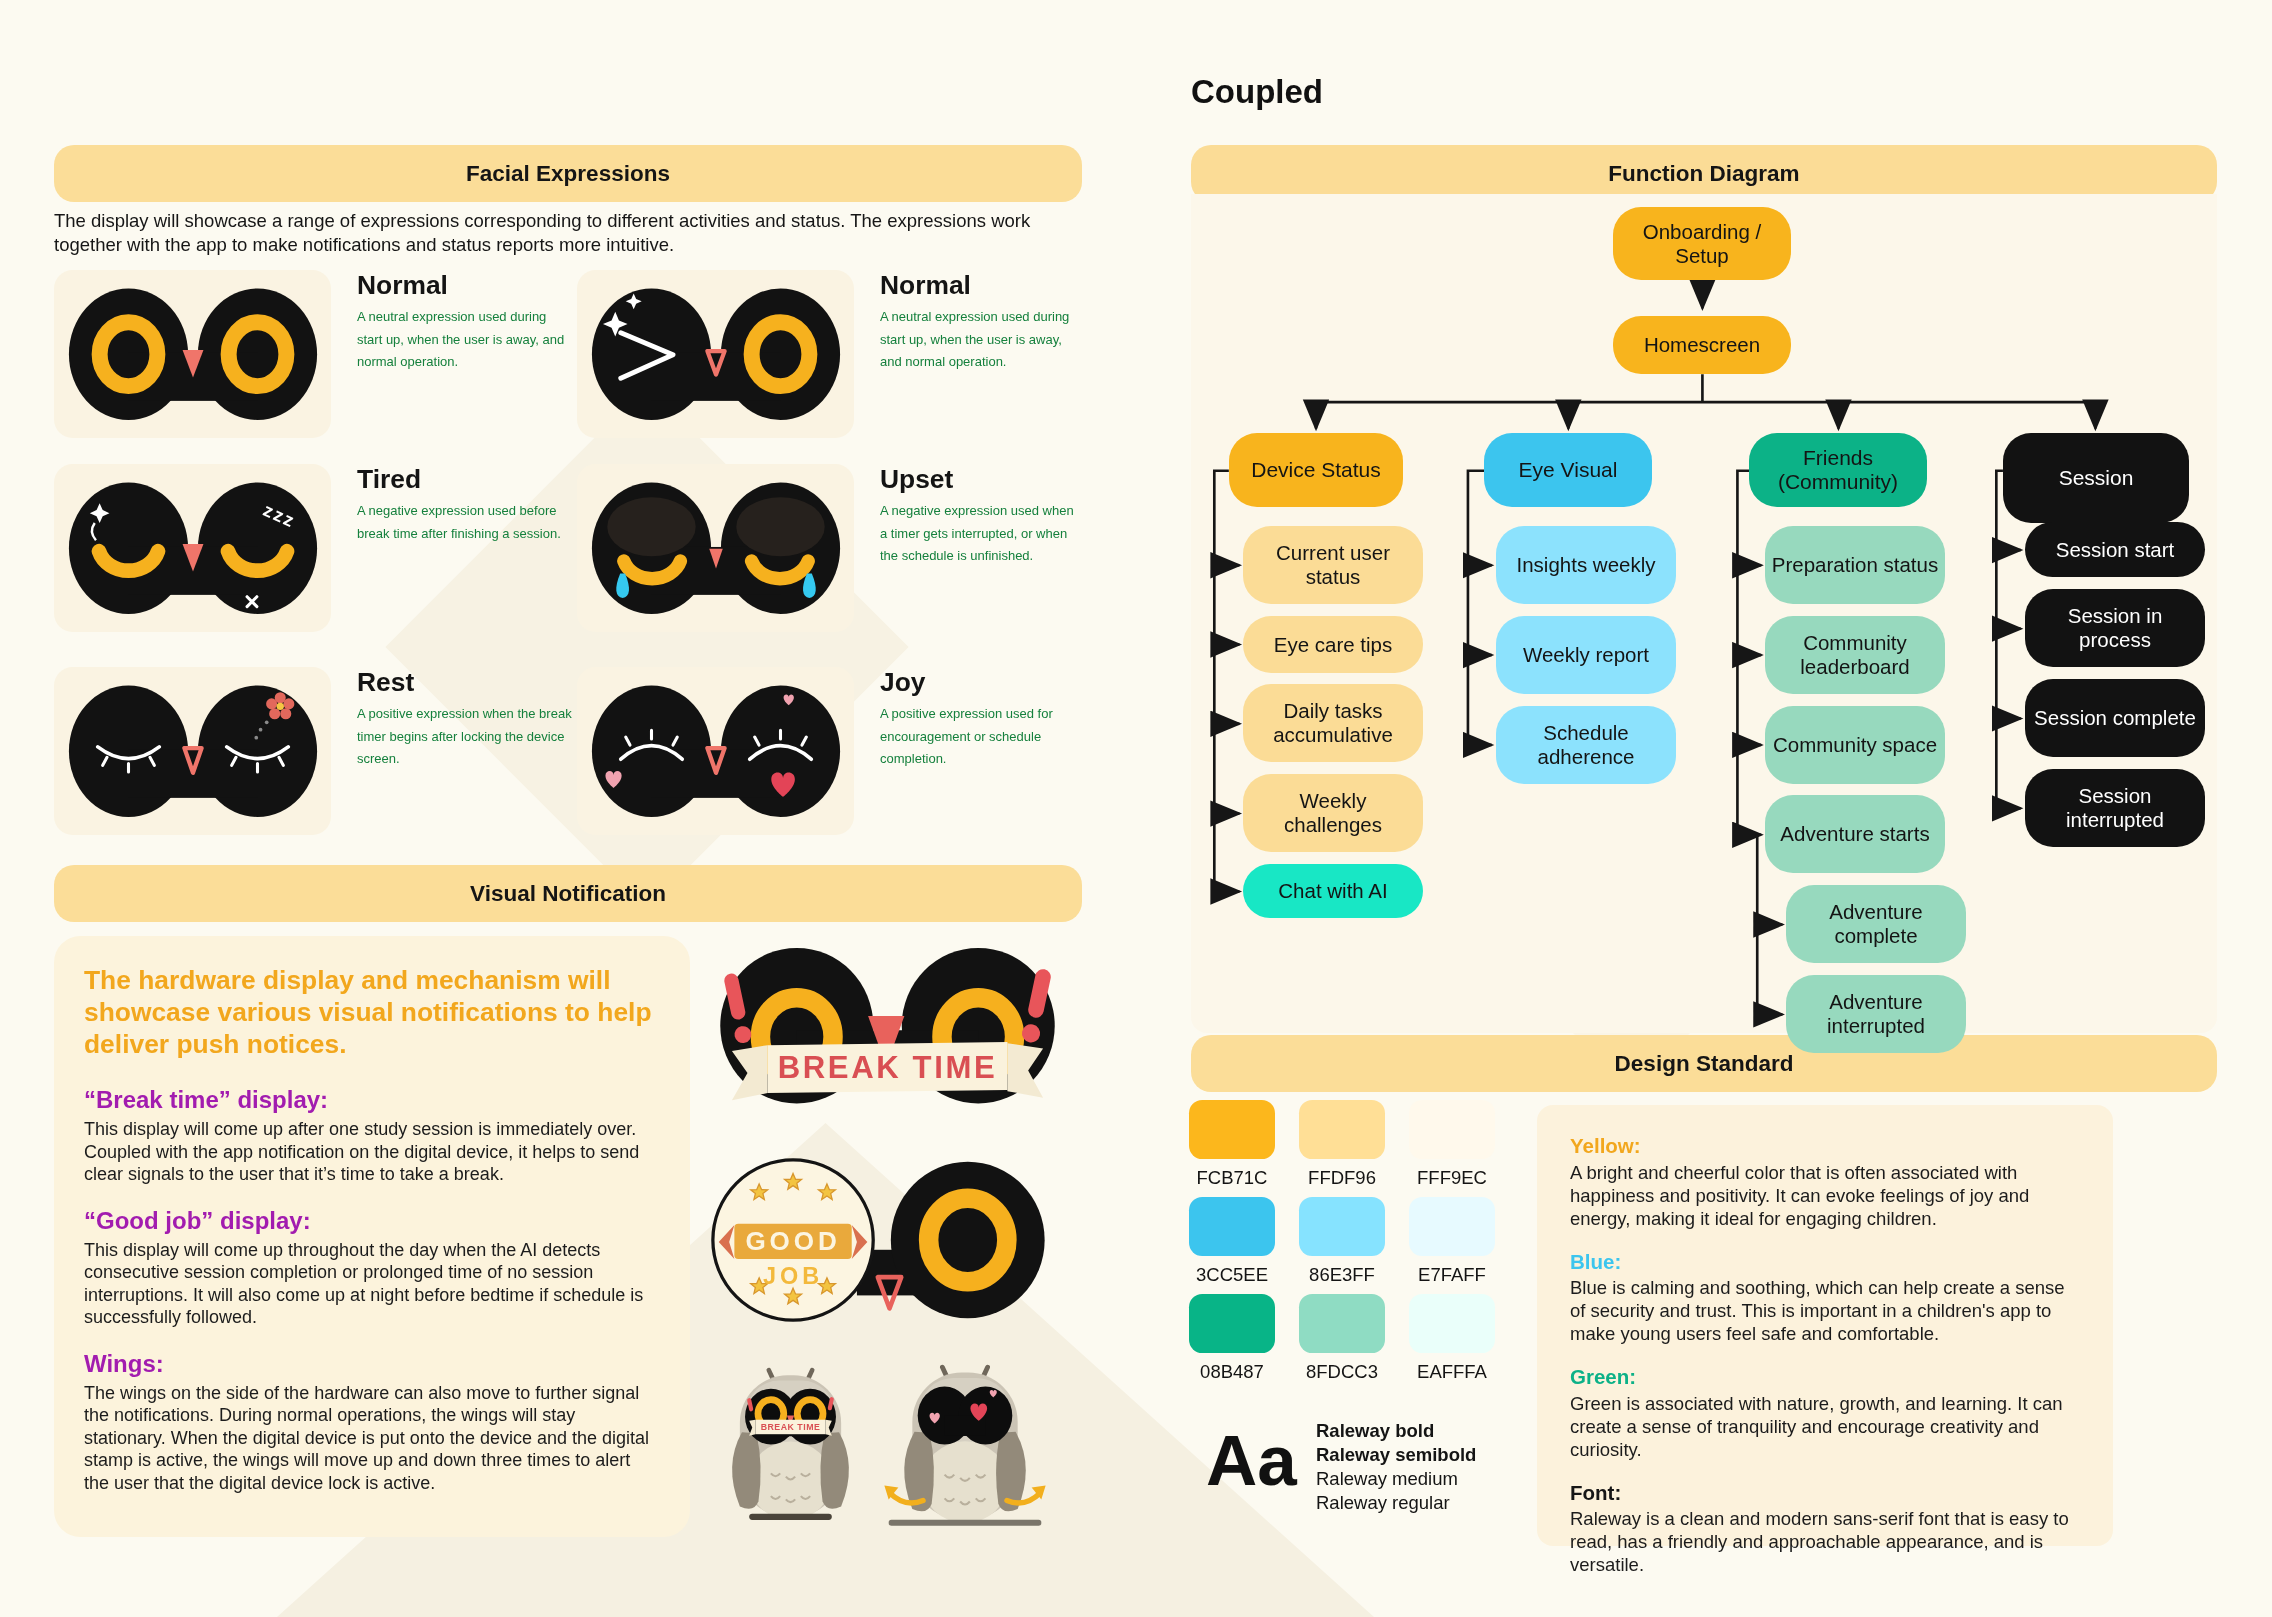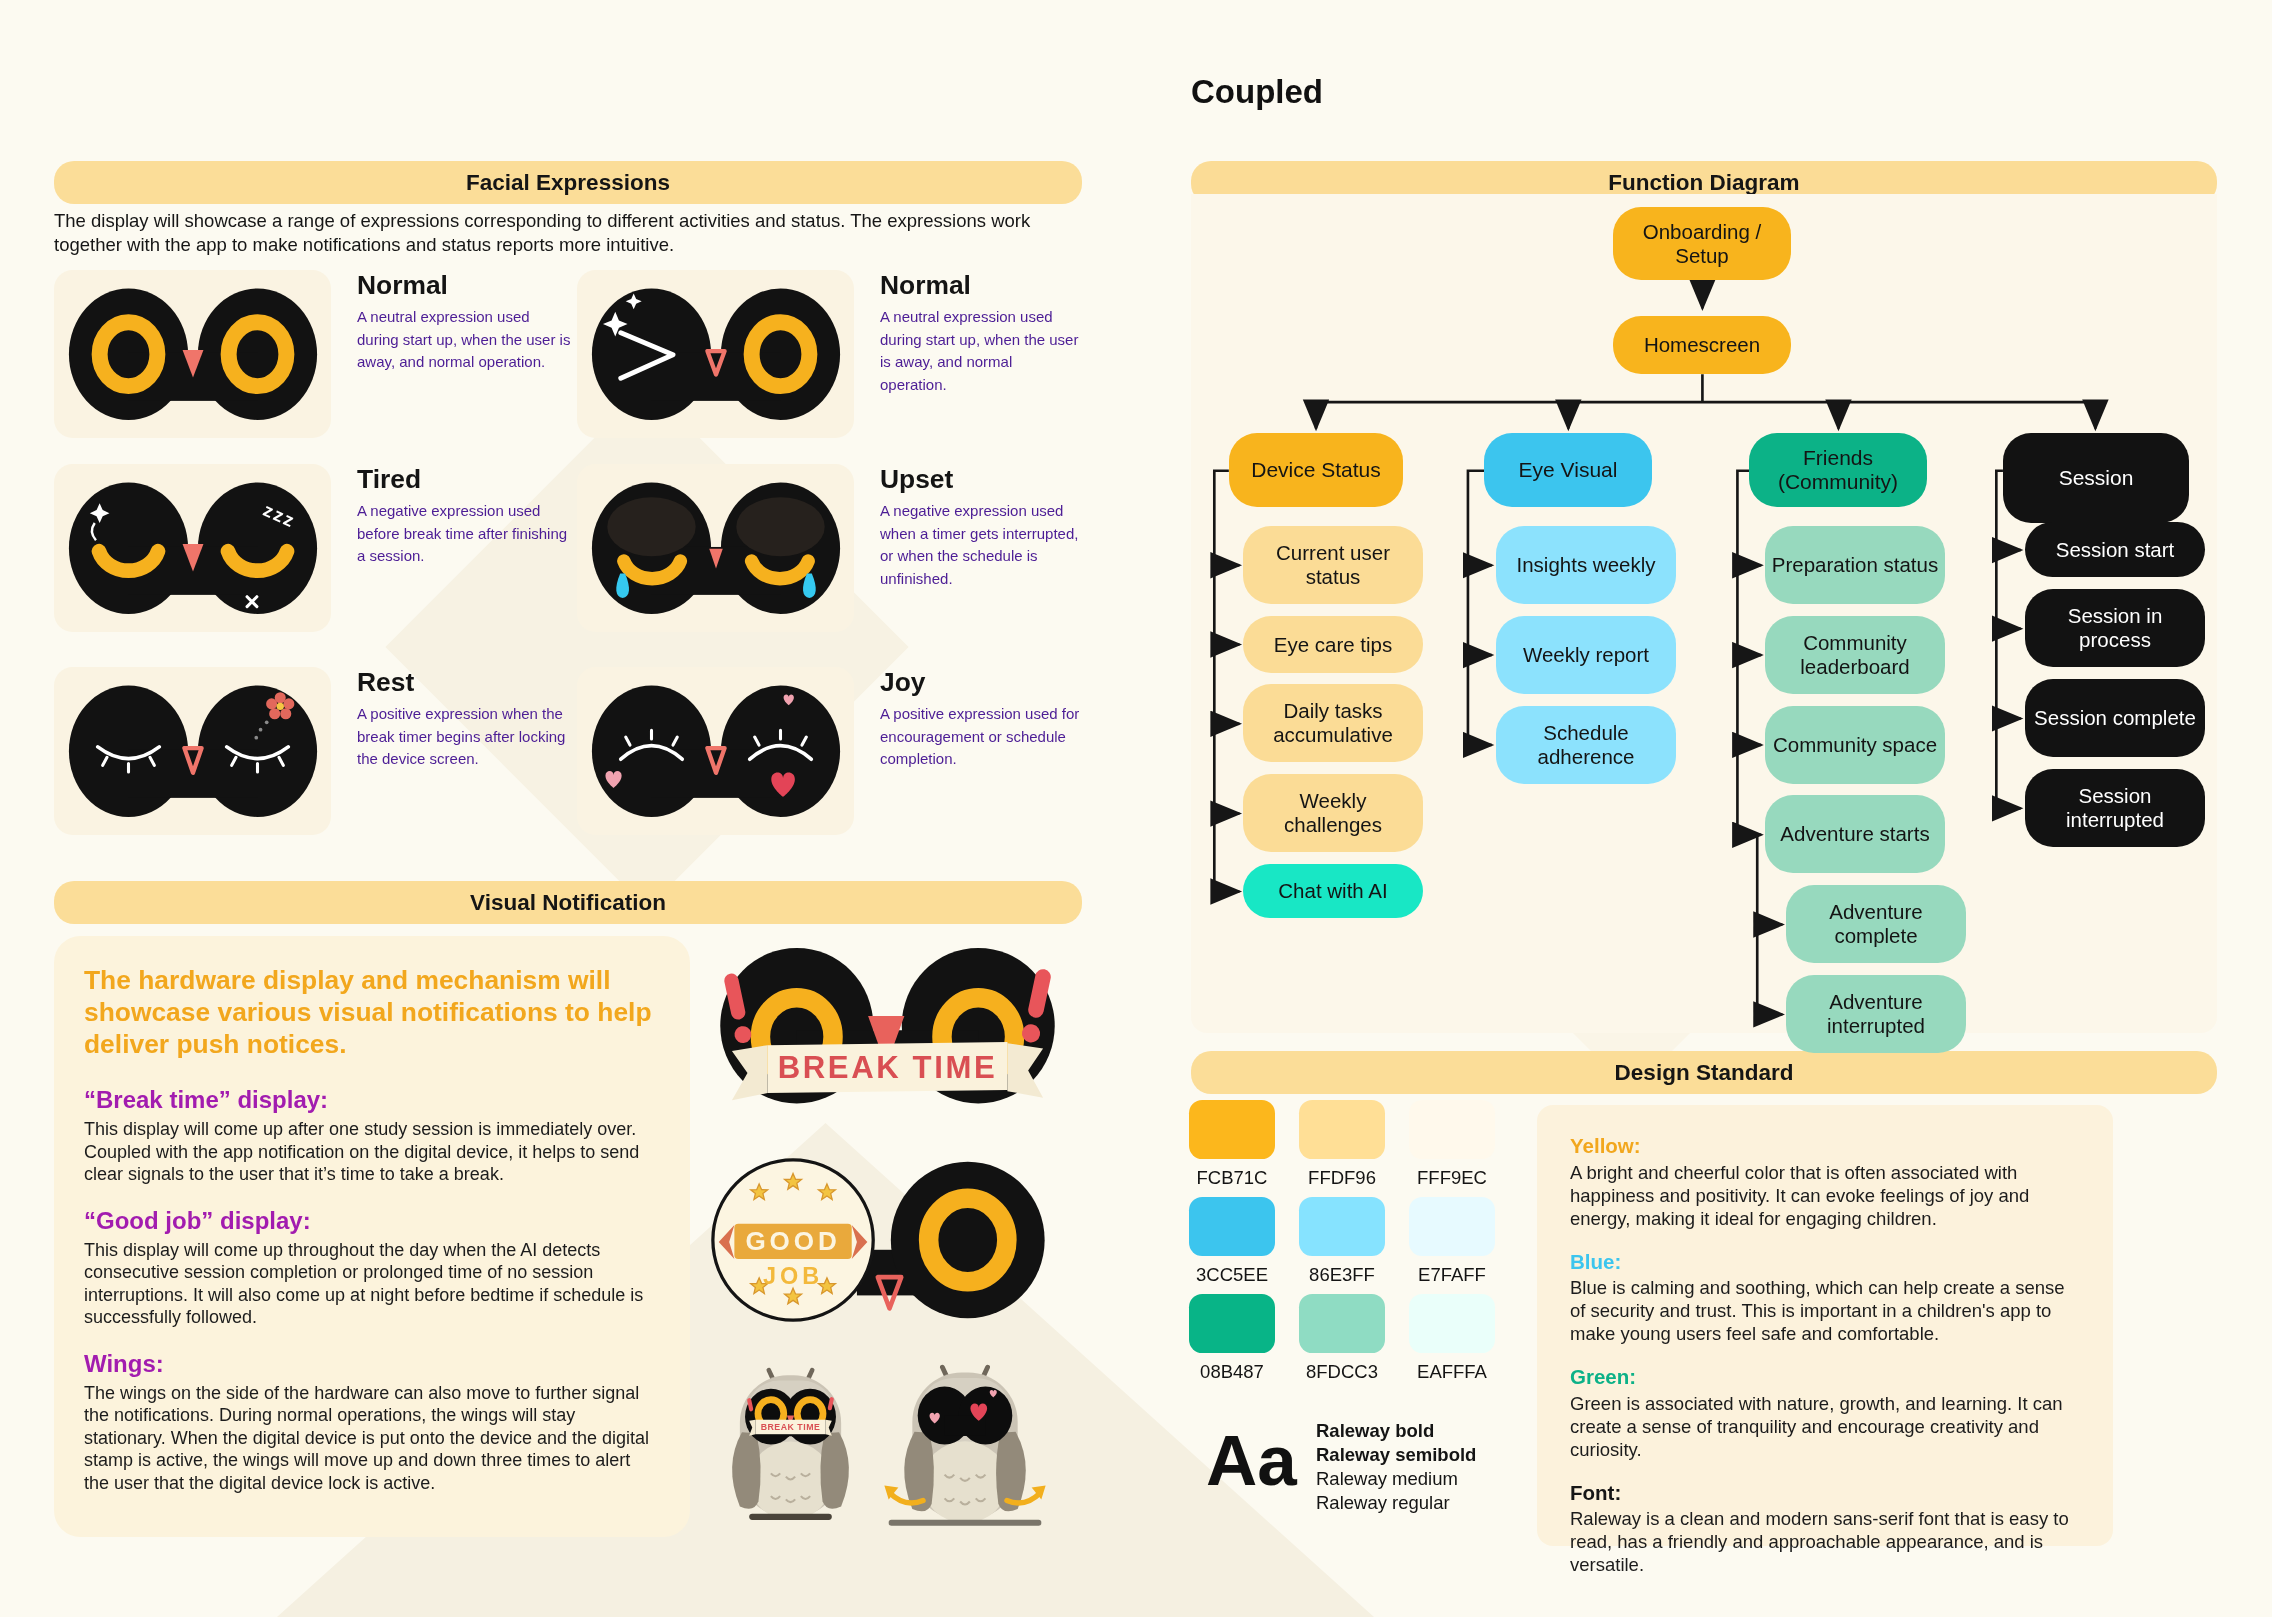--- a/index.html
+++ b/index.html
@@ -1,28 +1,28 @@
 <!DOCTYPE html>
 <html style="font-size:10.6px"><head>
 <meta charset="utf-8">
 <style>
   html,body{margin:0;padding:0;background:#FCFAF1;}
   *{box-sizing:border-box;}
   .canvas{position:relative;width:2273px;height:1617px;background:#FCFAF1;overflow:hidden;
     font-family:"Liberation Sans", sans-serif;color:#1a1a1a;}
   .wm{position:absolute;z-index:0;}
   .layer{position:absolute;z-index:1;}
-  .banner{position:absolute;z-index:1;background:#FBDD98;border-radius:20px;height:43px;
-    display:flex;align-items:center;justify-content:center;font-size:22.5px;font-weight:600;color:#151515;margin-top:16px;}
+  .banner{position:absolute;z-index:1;background:#FBDD98;border-radius:20px;height:57px;
+    display:flex;align-items:center;justify-content:center;font-size:22.5px;font-weight:600;color:#151515;}
   .intro{position:absolute;z-index:1;font-size:18.5px;line-height:24px;color:#161616;}
   .card-img{position:absolute;z-index:1;width:277px;height:168px;background:#FAF3E2;border-radius:18.5px;
     display:flex;align-items:center;justify-content:center;}
   .card-text{position:absolute;z-index:1;}
   .card-text h3{margin:0 0 5.3px 0;font-size:26.4px;font-weight:700;color:#141414;}
-  .card-text p{margin:0;font-size:15px;line-height:22.5px;color:#4c1d95;}
+  .card-text p{margin:0;font-size:13px;line-height:22.5px;color:#15803d;}
   .noticebox{position:absolute;z-index:1;left:54px;top:936px;width:636px;height:601px;background:#FCF3DC;
     border-radius:26.4px;padding:28px 30px;}
   .noticebox .lead{font-size:26.4px;line-height:32px;font-weight:700;color:#F2A71D;margin:0 0 26.4px 0;}
   .noticebox h4{font-size:24px;font-weight:700;color:#a21caf;margin:0 0 4px 0;}
   .noticebox p.body{font-size:18px;line-height:22.5px;color:#1c1c1c;margin:0 0 21px 0;}
   .illus{position:absolute;z-index:1;}
   .sw-title{position:absolute;z-index:1;font-size:33px;font-weight:700;color:#111;}
   .node{position:absolute;z-index:2;border-radius:28px;display:flex;align-items:center;justify-content:center;
     text-align:center;font-size:20.5px;line-height:24px;color:#141414;padding:2.6px 6.6px;}
   .node.orange{background:#F8B41D;}

